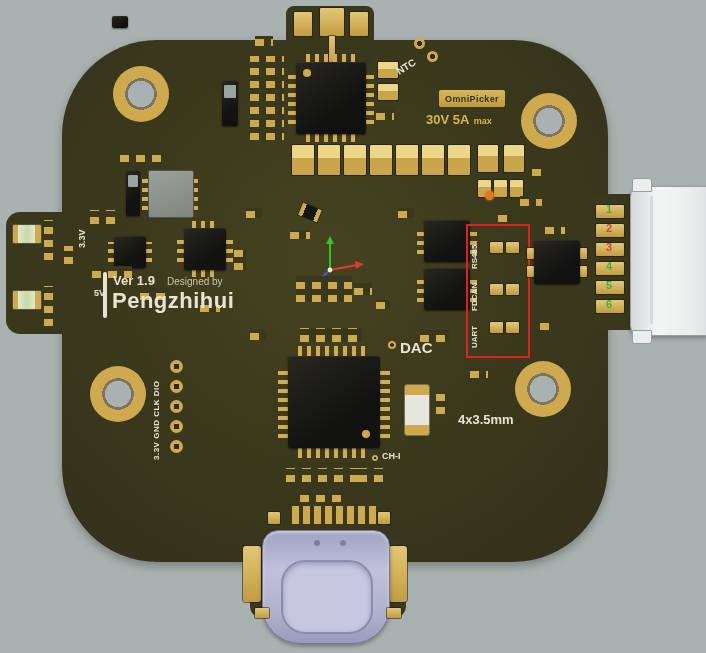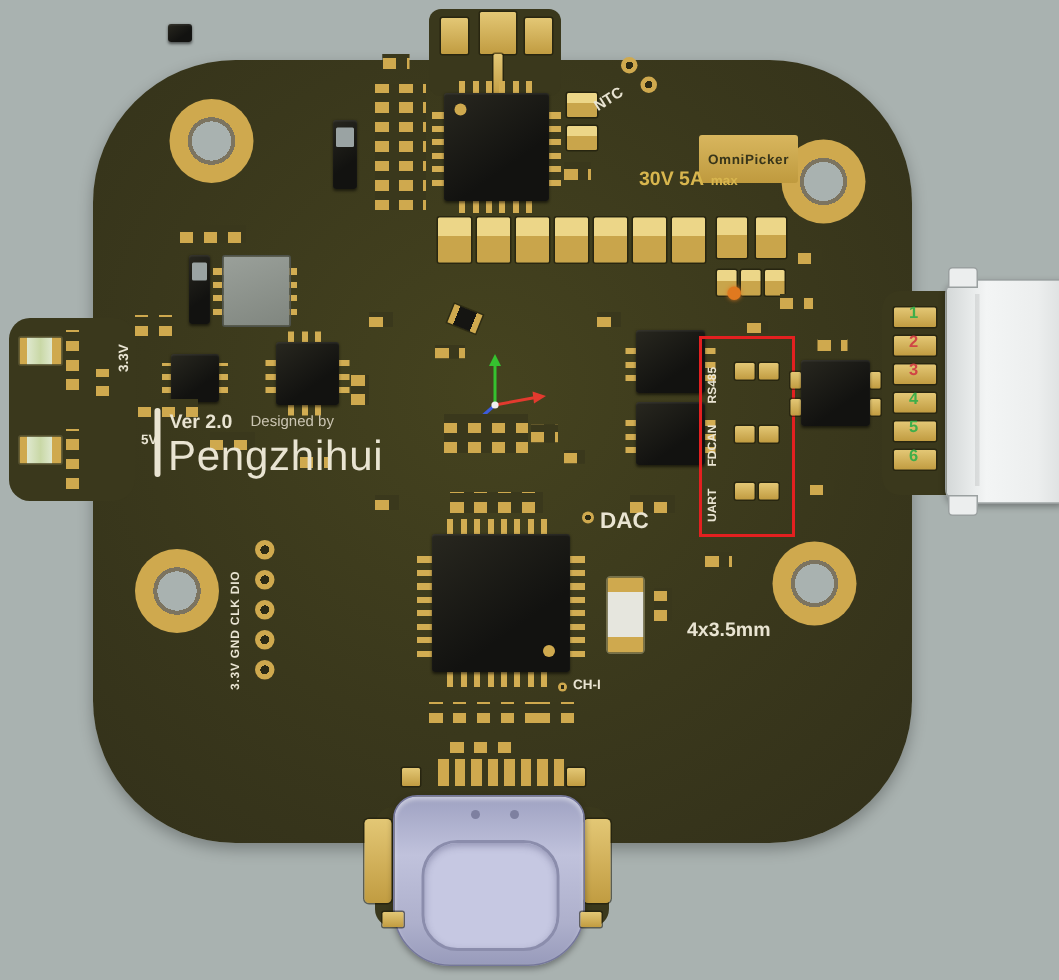--- a/index.html
+++ b/index.html
@@ -87,21 +87,21 @@
   <div class="abs band" style="left:224px;top:85px;width:12px;height:13px;"></div>
 
   <div class="abs cap" style="left:378px;top:62px;width:20px;height:16px;"></div>
   <div class="abs cap" style="left:378px;top:84px;width:20px;height:16px;"></div>
   <div class="abs padgrid" style="left:376px;top:108px;width:18px;height:12px;"></div>
 
   <div class="abs th" style="left:414px;top:38px;width:11px;height:11px;"></div>
   <div class="abs th" style="left:427px;top:51px;width:11px;height:11px;"></div>
   <div class="abs txt" style="left:396px;top:62px;font-size:10px;font-weight:bold;transform:rotate(-32deg);">NTC</div>
 
-  <div class="abs badge" style="left:466px;top:90px;width:66px;height:32px;">OmniPicker</div>
+  <div class="abs badge" style="left:439px;top:90px;width:66px;height:17px;">OmniPicker</div>
   <div class="abs" style="left:426px;top:110px;white-space:nowrap;">
     <span class="txt" style="font-size:13px;font-weight:bold;color:#d8b64e;">30V 5A</span>
     <span class="txt" style="font-size:9px;font-weight:bold;color:#d8b64e;">max</span>
   </div>
 
   <div class="abs cap" style="left:292px;top:145px;width:22px;height:30px;"></div>
   <div class="abs cap" style="left:318px;top:145px;width:22px;height:30px;"></div>
   <div class="abs cap" style="left:344px;top:145px;width:22px;height:30px;"></div>
   <div class="abs cap" style="left:370px;top:145px;width:22px;height:30px;"></div>
   <div class="abs cap" style="left:396px;top:145px;width:22px;height:30px;"></div>
@@ -141,23 +141,23 @@
   <div class="abs txt vtext" style="left:78px;top:214px;font-size:9px;font-weight:bold;height:34px;">3.3V</div>
   <div class="abs txt" style="left:94px;top:289px;font-size:9px;font-weight:bold;">5V</div>
 
   <div class="abs led" style="left:12px;top:224px;width:28px;height:18px;"></div>
   <div class="abs led" style="left:12px;top:290px;width:28px;height:18px;"></div>
   <div class="abs padgrid" style="left:44px;top:220px;width:13px;height:40px;"></div>
   <div class="abs padgrid" style="left:44px;top:286px;width:13px;height:40px;"></div>
   <div class="abs padgrid" style="left:64px;top:246px;width:10px;height:18px;"></div>
 
   <div class="abs silkbar" style="left:103px;top:272px;width:4px;height:46px;"></div>
-  <div class="abs txt" style="left:113px;top:274px;font-size:13px;font-weight:bold;">Ver 2.0</div>
+  <div class="abs txt" style="left:113px;top:274px;font-size:13px;font-weight:bold;">Ver 1.9</div>
   <div class="abs txt" style="left:167px;top:277px;font-size:10px;color:#cbc5b2;">Designed by</div>
-  <div class="abs txt" style="left:112px;top:290px;font-size:28px;font-weight:normal;letter-spacing:.5px;">Pengzhihui</div>
+  <div class="abs txt" style="left:112px;top:290px;font-size:22px;font-weight:bold;letter-spacing:.5px;">Pengzhihui</div>
 
   <div class="abs" style="left:300px;top:206px;width:20px;height:13px;transform:rotate(22deg);background:linear-gradient(90deg,#cfa94e 0 4px,#151512 4px 16px,#cfa94e 16px);box-shadow:0 0 0 1px rgba(25,23,8,.5);"></div>
   <div class="abs padgrid" style="left:290px;top:230px;width:20px;height:9px;"></div>
   <div class="abs padgrid" style="left:398px;top:208px;width:16px;height:10px;"></div>
 
   <svg class="abs" style="left:314px;top:234px;" width="52" height="46" viewBox="0 0 52 46">
     <line x1="16" y1="36" x2="16" y2="8" stroke="#35c12f" stroke-width="2"></line>
     <polygon points="16,2 12,10 20,10" fill="#35c12f"></polygon>
     <line x1="16" y1="36" x2="43" y2="31" stroke="#e23a2e" stroke-width="2"></line>
     <polygon points="50,30 41,27 42,35" fill="#e23a2e"></polygon>

